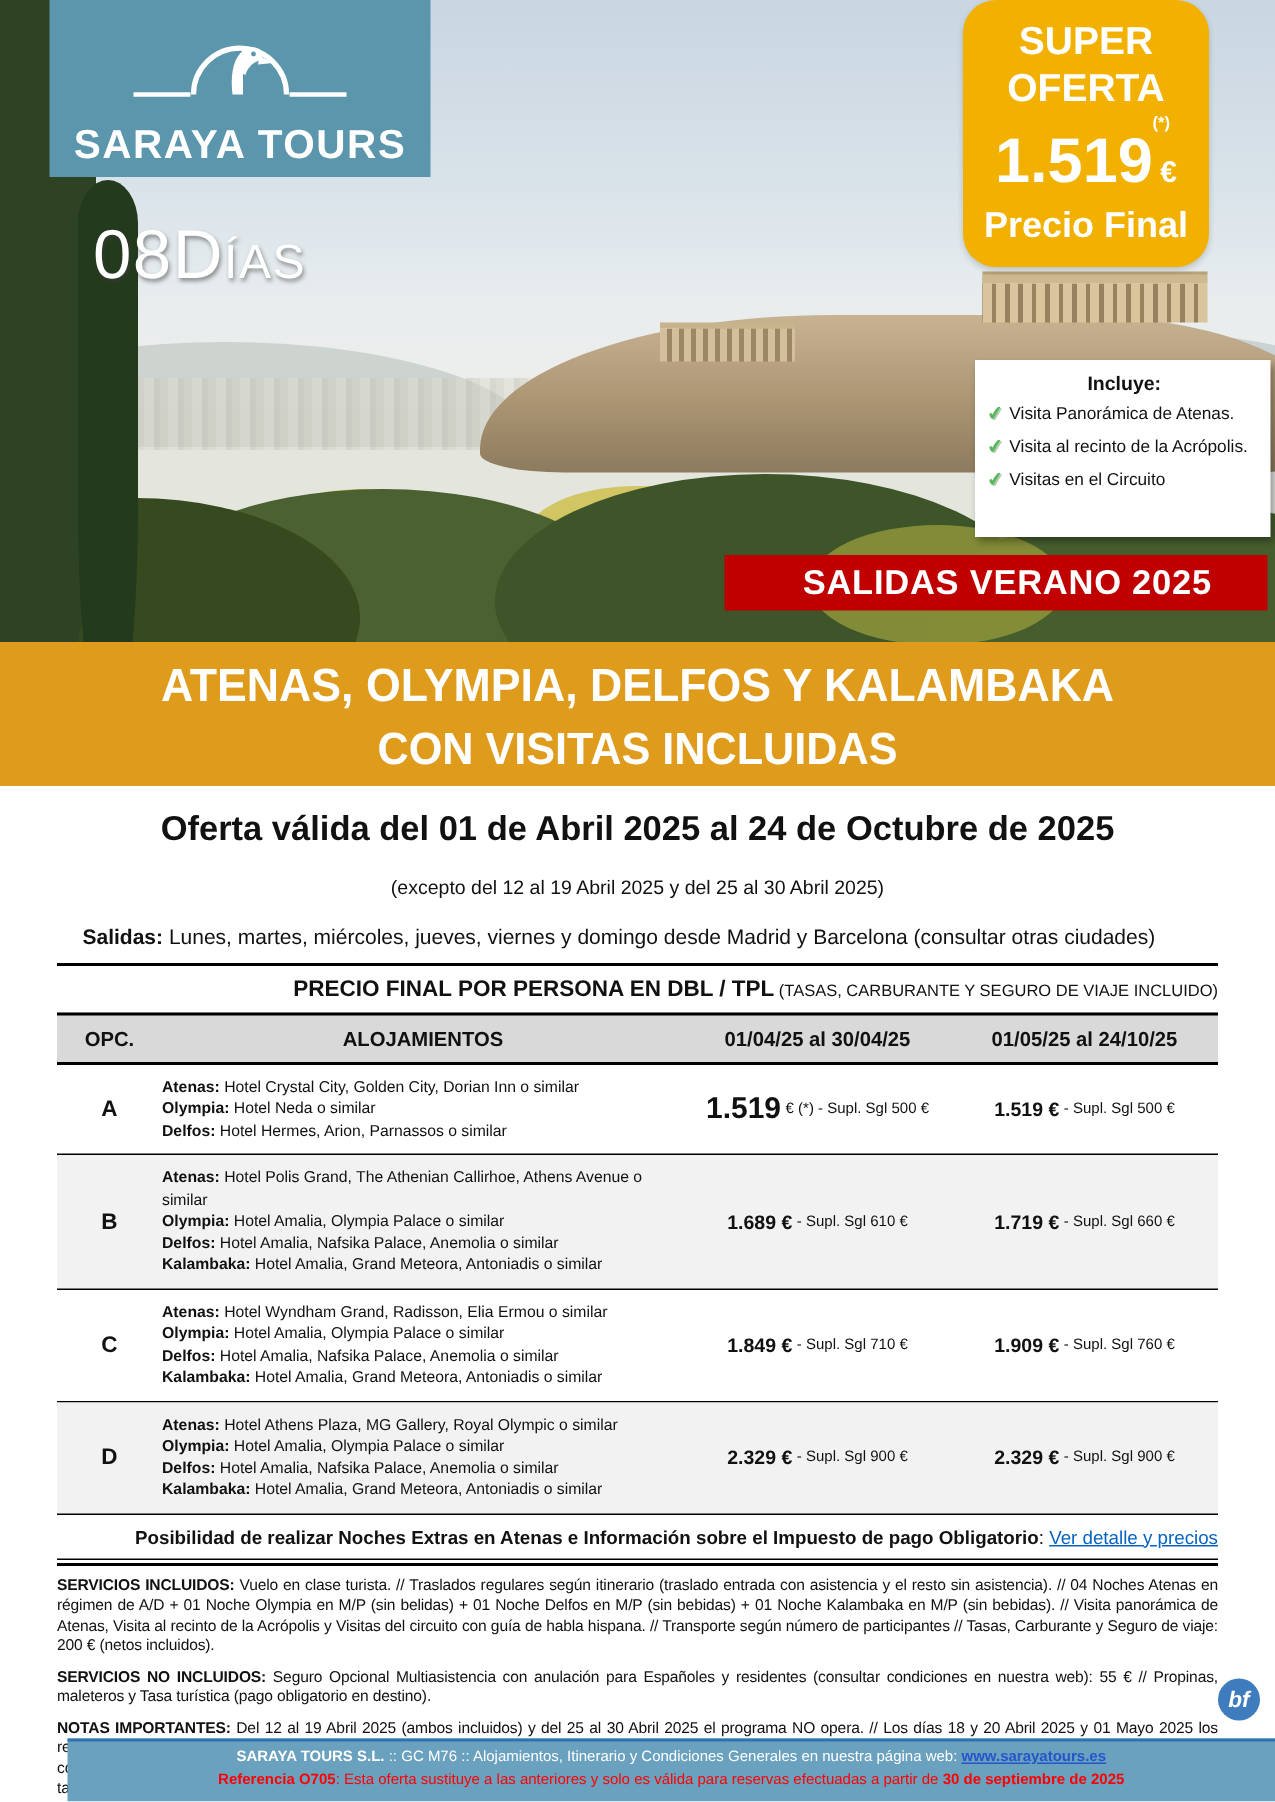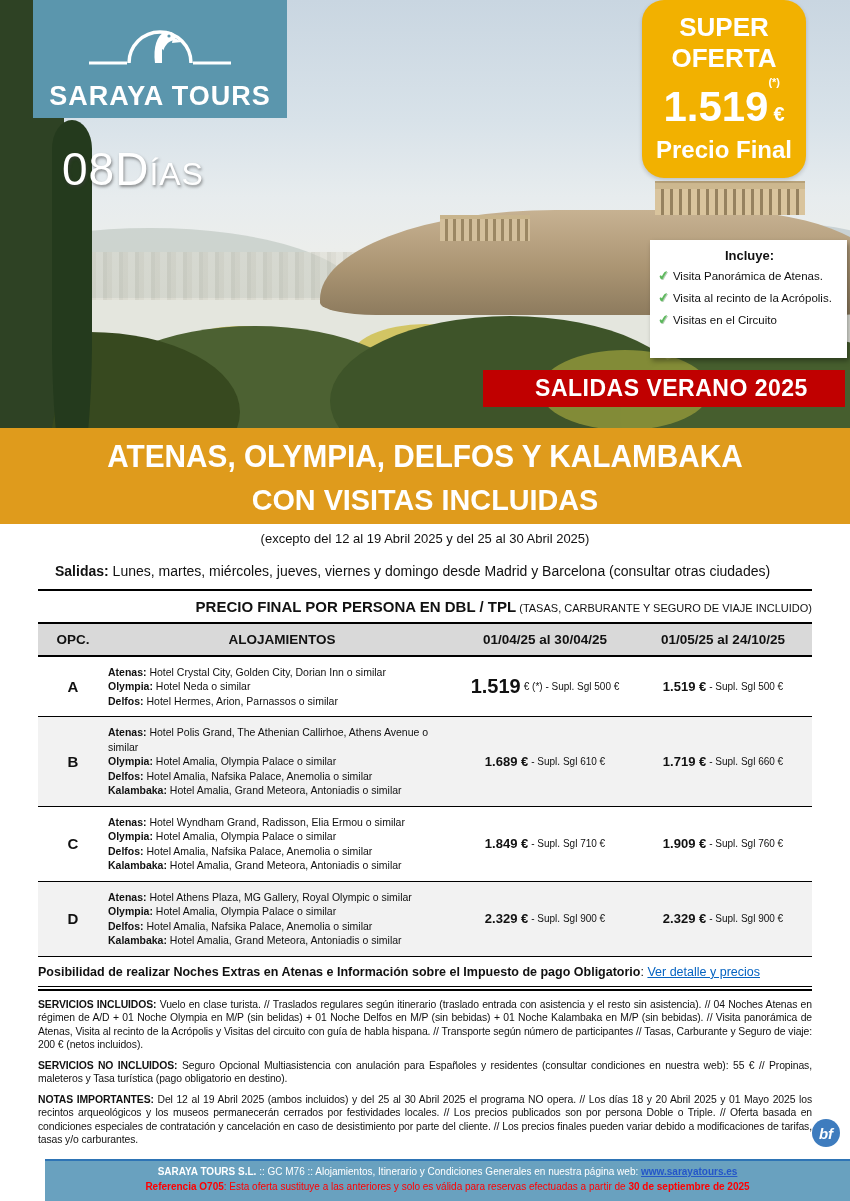--- a/index.html
+++ b/index.html
@@ -76,42 +76,42 @@
           letter-spacing:.5px;padding-left:15px; }
 
   
   .yellow-banner { width:850px; height:96px; background:#df9b1c; color:#fff; text-align:center;
           font-weight:bold; padding-top:7px; }
   .yb1 { font-size:31px; line-height:44px; letter-spacing:0; transform:scaleX(.96); }
   .yb2 { font-size:30px; line-height:42px; transform:scaleX(.96); }
 
   
   .offer-head { margin-top:15px; text-align:center; font-size:23px; font-weight:bold; }
-  .offer-sub { text-align:center; font-size:13px; margin-top:7px; }
+  .offer-sub { text-align:center; font-size:13px; margin-top:18px; }
   .salidas { margin:17px 38px 0 55px; font-size:14px; }
   .salidas b { font-size:14px; }
 
   
   .pricing { margin:10px 38px 0 38px; border-top:2px solid #000; }
   .tbl-title { text-align:right; padding:7px 0 6px; }
   .tbl-title .big { font-weight:bold; font-size:15px; }
   .tbl-title .small { font-size:11px; }
   .grid { display:grid; grid-template-columns:70px 348px 1fr 1fr; }
   .thead { background:#d9d9d9; border-top:2px solid #000; border-bottom:2px solid #000;
            font-weight:bold; font-size:13.5px; padding:8px 0; }
   .thead div { text-align:center; }
   .trow { padding:8px 0; border-bottom:1.5px solid #000; font-size:10.5px; }
   .trow.alt { background:#f2f2f2; }
   .opc { display:flex; align-items:center; justify-content:center; font-weight:bold; font-size:15px; }
   .hotels { padding-right:16px; line-height:1.38; }
   .price { display:flex; align-items:center; justify-content:center; text-align:center; padding:0 6px; }
   .p-main { font-weight:bold; font-size:13px; }
   .p-big { font-weight:bold; font-size:20px; }
   .p-suf { font-size:10px; margin-left:3px; }
-  .footnote { text-align:left; padding:8px 0 7px; font-size:12.5px; border-bottom:1px solid #000; }
+  .footnote { text-align:right; padding:8px 0 7px; font-size:12.5px; border-bottom:1px solid #000; }
   .footnote b { font-size:12.5px; }
   .footnote a { color:#0563c1; }
   .double-rule { height:4px; border-bottom:2.5px solid #000; margin-bottom:6px; }
 
   
   .para { margin:7px 38px 0 38px; font-size:10.4px; line-height:1.3; text-align:justify; letter-spacing:-.1px; }
 
   
   .bf { position:absolute; left:812px; top:1119px; width:28px; height:28px; border-radius:50%;
         background:#3e7cbe; color:#fff; font-weight:bold; font-size:15px; font-style:italic;
@@ -192,20 +192,21 @@
     </div>
 
     <div class="red-banner">SALIDAS VERANO 2025</div>
   </div>
 
   <div class="yellow-banner">
     <div class="yb1">ATENAS, OLYMPIA, DELFOS Y KALAMBAKA</div>
     <div class="yb2">CON VISITAS INCLUIDAS</div>
   </div>
 
+  <div class="offer-head">Oferta válida del 01 de Abril 2025 al 24 de Octubre de 2025</div>
   <div class="offer-sub">(excepto del 12 al 19 Abril 2025 y del 25 al 30 Abril 2025)</div>
   <div class="salidas">
     <b>Salidas:</b><span> Lunes, martes, miércoles, jueves, viernes y domingo desde Madrid y Barcelona (consultar otras ciudades)</span>
   </div>
 
   <div class="pricing">
     <div class="tbl-title">
       <span class="big">PRECIO FINAL POR PERSONA EN DBL / TPL</span><span class="small"> (TASAS, CARBURANTE Y SEGURO DE VIAJE INCLUIDO)</span>
     </div>
     <div class="grid thead">

